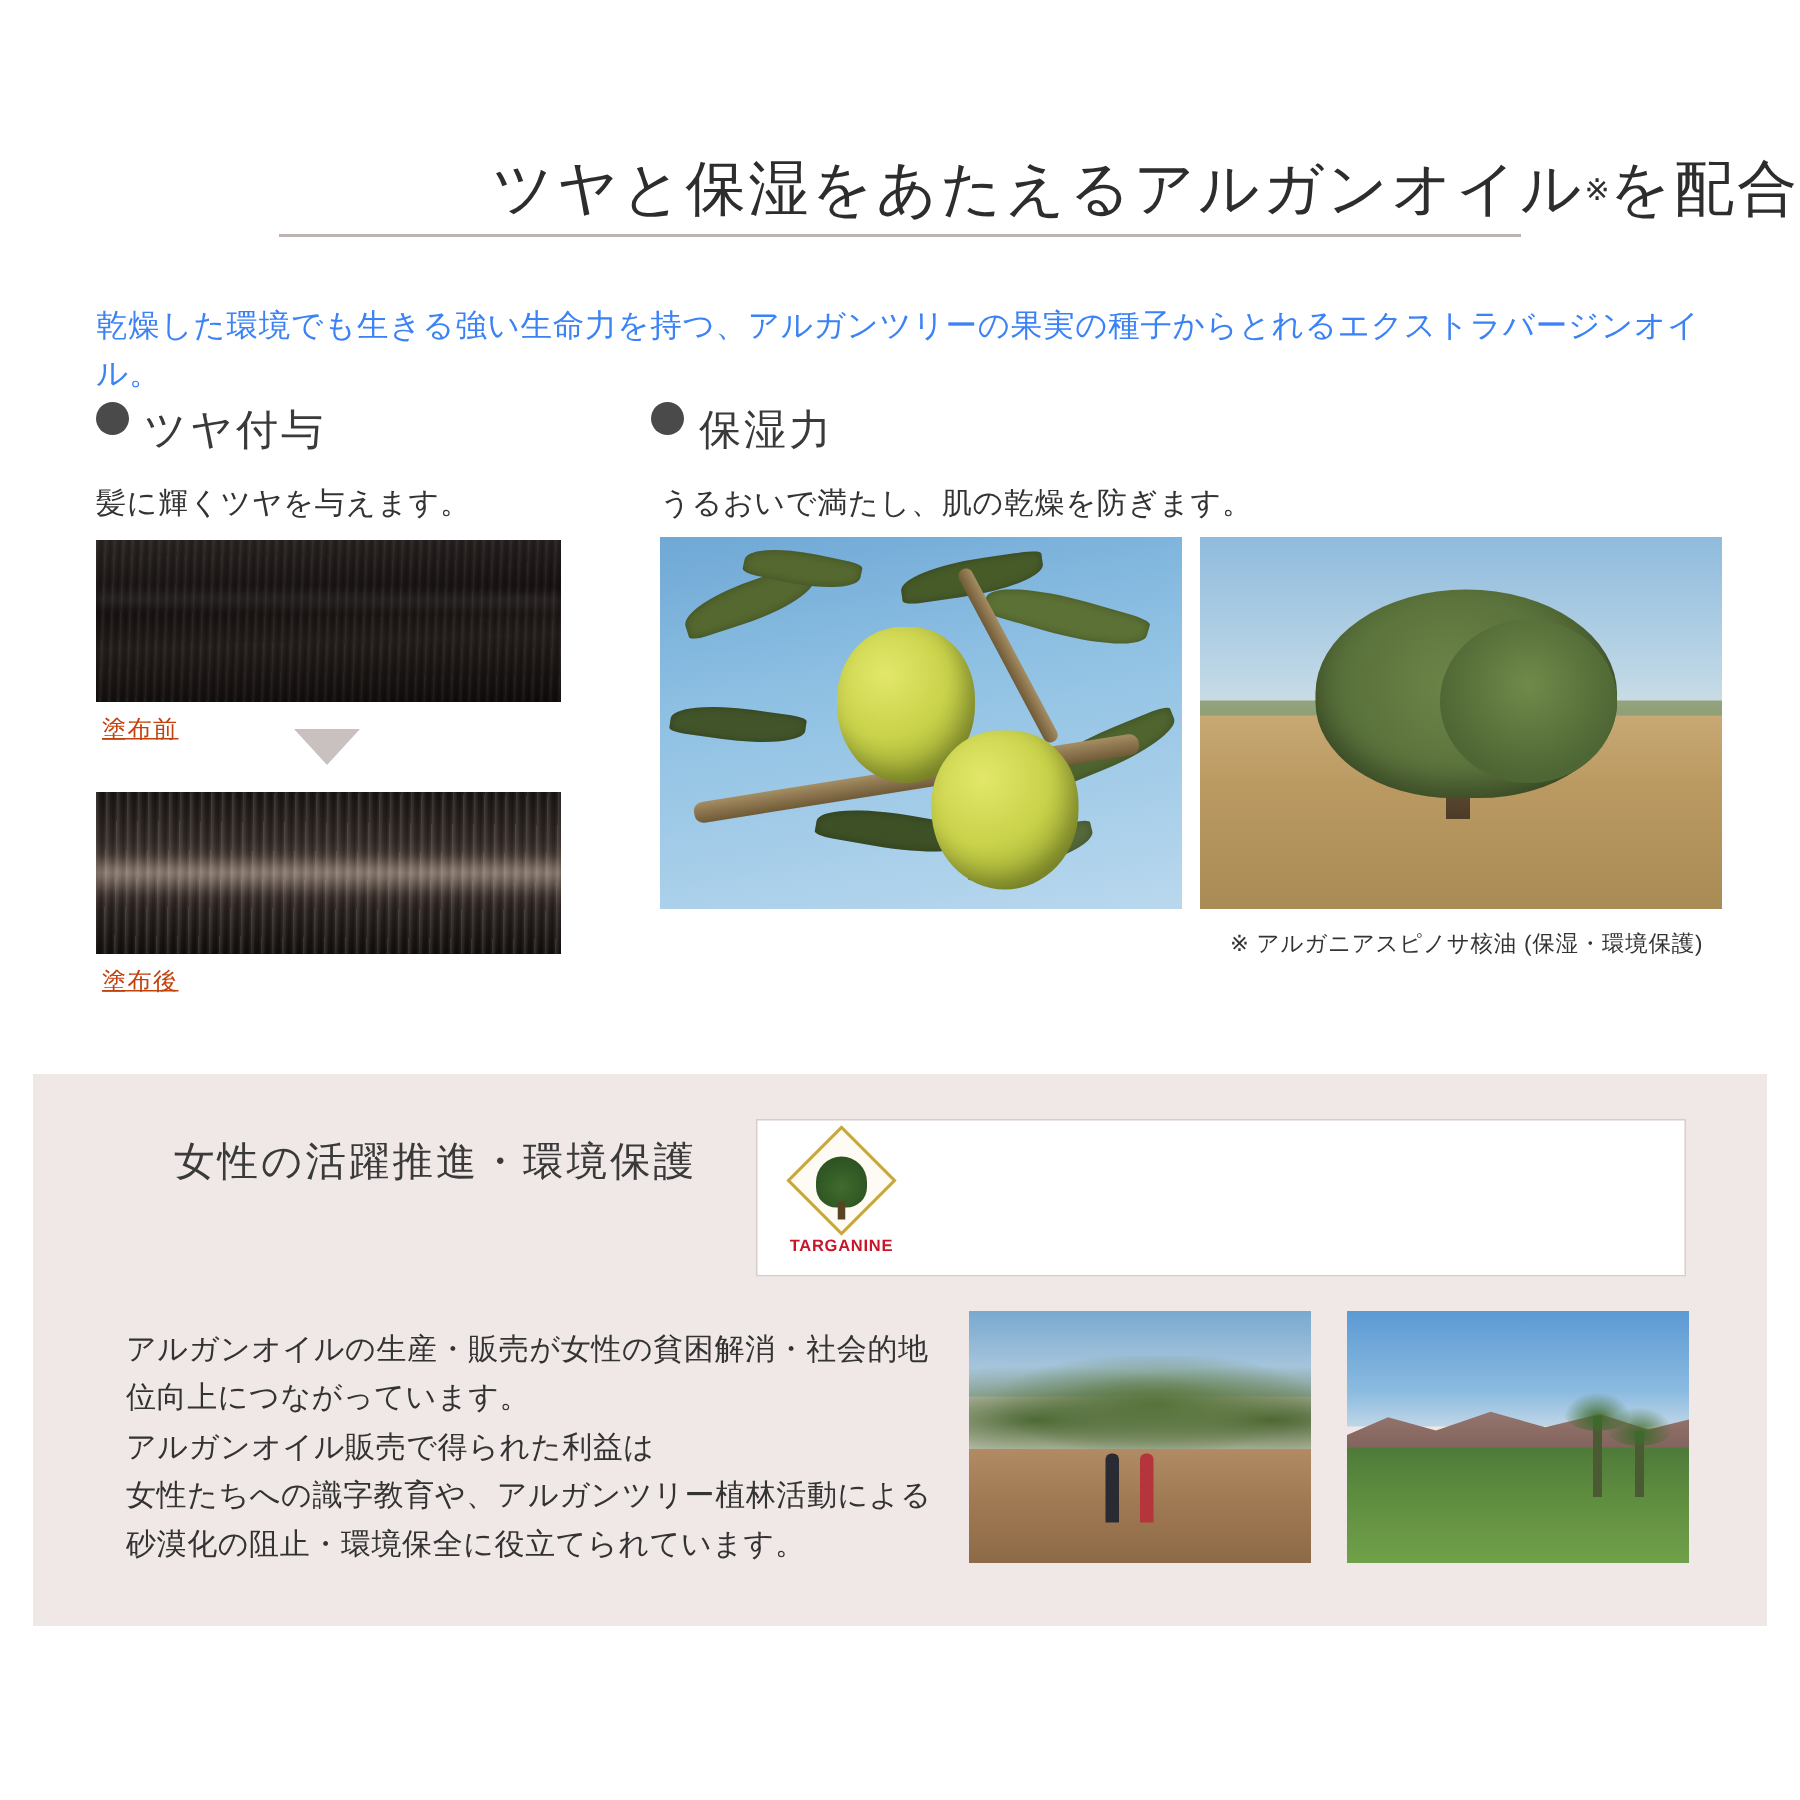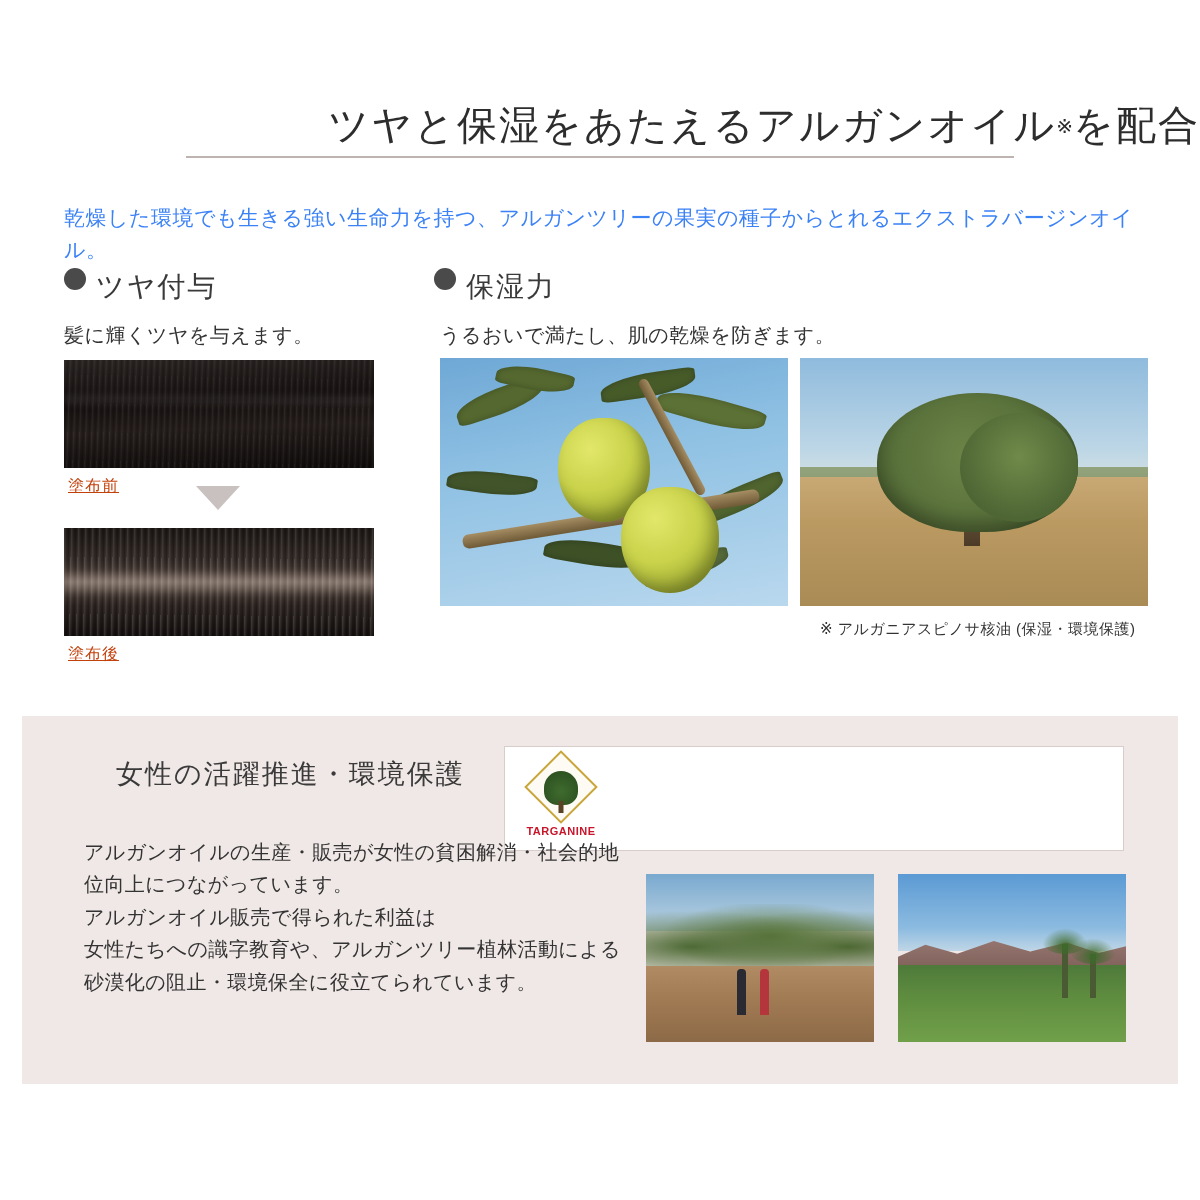--- a/index.html
+++ b/index.html
@@ -296,21 +296,21 @@
   .callout-text {
     font-size: 16px;
     line-height: 1.7;
     color: #333;
     padding: 0 14px 0 6px;
     letter-spacing: 0.2px;
   }
 
   .panel-body {
     position: absolute;
-    left: 84px; top: 836px;
+    left: 84px; top: 884px;
     width: 540px;
     font-size: 20px;
     line-height: 1.62;
     color: #333;
     letter-spacing: 0.4px;
   }
 
   .photo-people {
     position: absolute;
     left: 646px; top: 874px;

